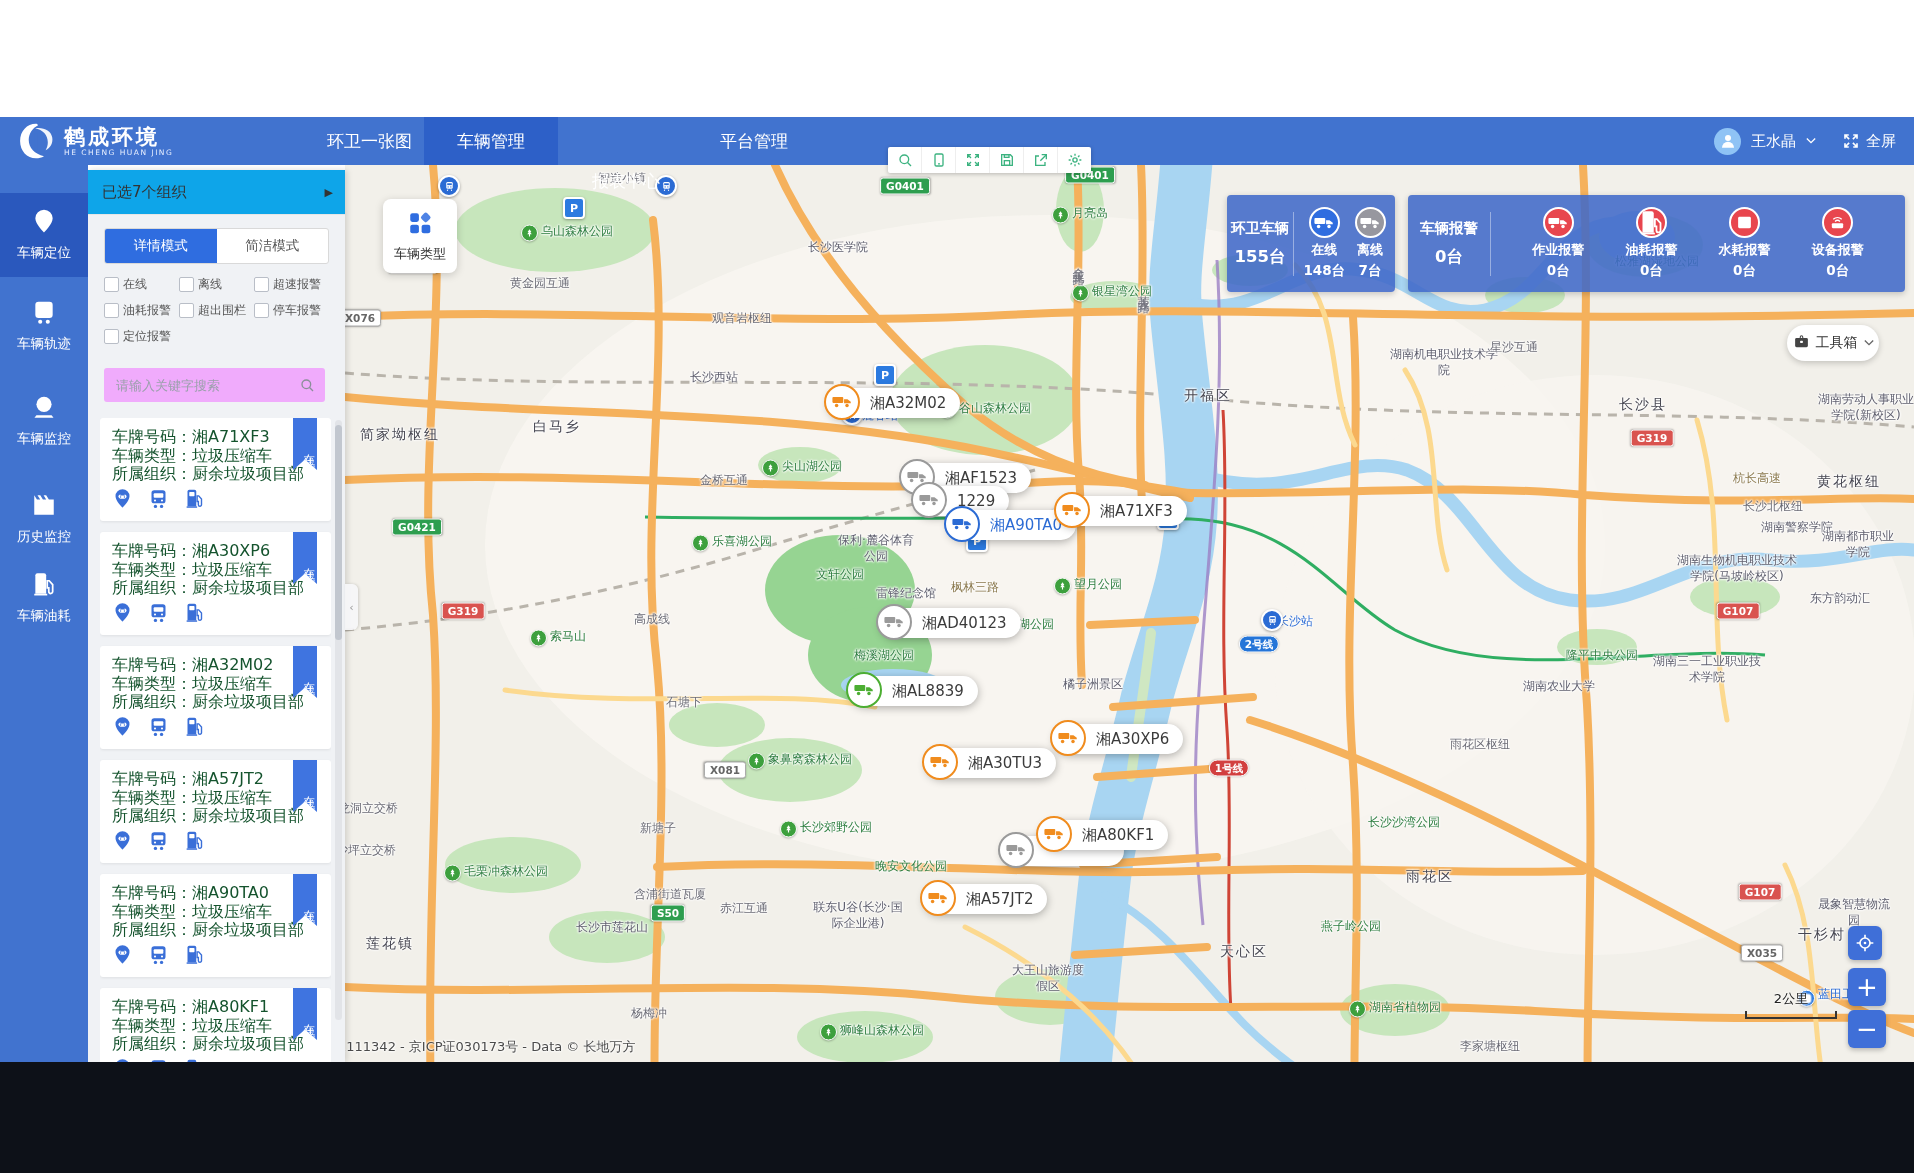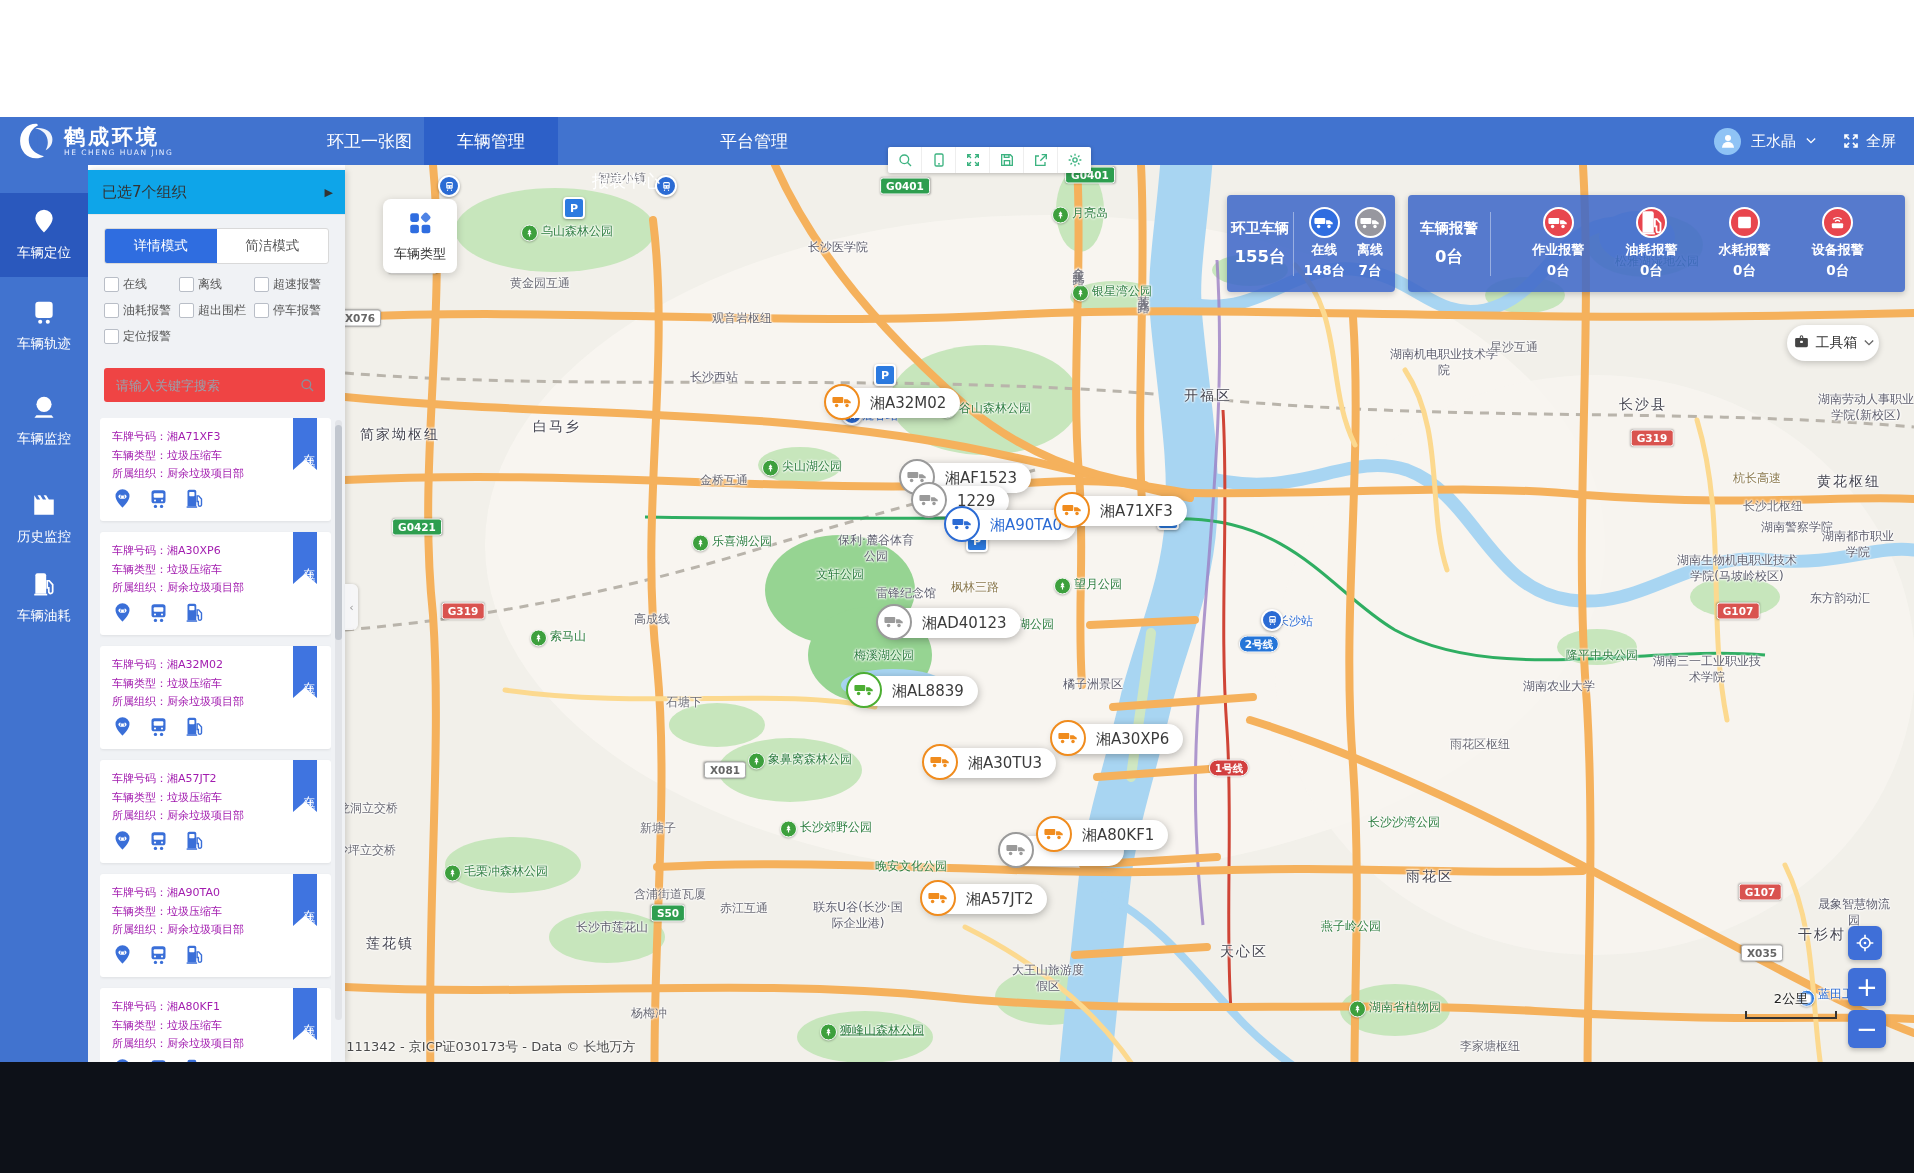--- a/index.html
+++ b/index.html
@@ -31,26 +31,26 @@
 
   
   #left-panel{position:absolute;left:88px;top:170px;width:257px;height:892px;background:#f0f2f5;z-index:15;box-shadow:2px 0 6px rgba(0,0,0,.15);}
   .org-header{position:relative;height:44px;background:#0ea5e9;border-bottom:1px solid #e6e6e6;display:flex;align-items:center;padding:0 14px;font-size:15px;color:#333;}
   .org-arrow{position:absolute;right:12px;color:#333;font-size:11px;}
   .tabs{position:absolute;left:16px;right:16px;top:58px;height:34px;display:flex;border:1px solid #d9d9d9;border-radius:3px;overflow:hidden;background:#fff;}
   .tab{flex:1;display:flex;align-items:center;justify-content:center;font-size:13.5px;color:#555;cursor:pointer;}
   .tab.active{background:#2f6de0;color:#fff;}
   .filter-item{position:absolute;display:flex;align-items:center;gap:4px;font-size:12px;color:#555;cursor:pointer;}
   .cb{width:13px;height:13px;background:#fff;border:1px solid #b9bec7;border-radius:2px;}
-  .searchbox{position:absolute;left:16px;right:20px;top:198px;height:34px;background:#ef4444;border-radius:3px;display:flex;align-items:center;padding:0 10px;}
+  .searchbox{position:absolute;left:16px;right:20px;top:198px;height:34px;background:#f0abfc;border-radius:3px;display:flex;align-items:center;padding:0 10px;}
   .searchbox input{flex:1;border:none;background:transparent;outline:none;font-size:13px;color:#333;font-family:inherit;}
   .searchbox input::placeholder{color:#9aa0ab;}
   #cards{position:absolute;left:12px;right:14px;top:248px;bottom:0;overflow:hidden;}
   .vcard{position:relative;background:#fff;border-radius:3px;box-shadow:0 1px 3px rgba(0,0,0,.08);height:103px;margin-bottom:11px;padding:10px 12px;box-sizing:border-box;cursor:pointer;}
-  .vline{font-size:11px;color:#a21caf;line-height:18.5px;white-space:nowrap;}
+  .vline{font-size:16px;color:#14532d;line-height:18.5px;white-space:nowrap;}
   .vicons{position:absolute;left:12px;bottom:8px;display:flex;gap:15px;}
   .ribbon{position:absolute;right:14px;top:0;width:24px;height:52px;background:#3f74e0;color:#fff;font-size:12px;display:flex;justify-content:center;padding-top:5px;box-sizing:border-box;writing-mode:vertical-rl;text-orientation:upright;letter-spacing:3px;clip-path:polygon(0 0,100% 0,100% 100%,50% 80%,0 100%);}
   #panel-scroll{position:absolute;right:3px;top:250px;width:7px;height:600px;background:#e2e4e8;border-radius:4px;}
   #panel-thumb{position:absolute;left:0;top:5px;width:7px;height:215px;background:#c2c7cf;border-radius:4px;cursor:pointer;}
 
   
   #map-root{position:absolute;inset:0;z-index:1;}
   #map-svg{position:absolute;left:345px;top:165px;z-index:1;}
   .lbl{position:absolute;transform:translate(-50%,-50%);white-space:nowrap;z-index:3;font-size:12px;color:#5b5b66;text-shadow:0 1px 2px #fff,0 -1px 2px #fff,1px 0 2px #fff,-1px 0 2px #fff;}
   .lbl.area{font-size:14px;color:#474752;letter-spacing:2px;}
@@ -259,21 +259,21 @@
               <path d="M12 2l5 7h-3l4 6h-4.5V21h-3v-6H6l4-6H7z"></path>
             </svg>
           </span>毛栗冲森林公园</div>
         <div class="lbl poi" style="left: 612px; top: 927px;">长沙市莲花山</div>
         <div class="lbl area" style="left: 390px; top: 944px;">莲花镇</div>
         <div class="lbl town" style="left: 670px; top: 894px;">含浦街道瓦厦</div>
         <div class="lbl town" style="left: 744px; top: 908px;">赤江互通</div>
         <div class="lbl poi" style="left: 858px; top: 916px; white-space: normal; width: 96px; line-height: 1.3; text-align: center;">联东U谷(长沙·国际企业港)</div>
         <div class="lbl poi" style="left: 1048px; top: 979px; white-space: normal; width: 80px; line-height: 1.3; text-align: center;">大王山旅游度假区</div>
         <div class="lbl town" style="left: 649px; top: 1013px;">杨梅冲</div>
-        <div class="lbl park" style="left: 872px; top: 1031px; text-decoration: underline;"><span class="park-ic">
+        <div class="lbl park" style="left: 872px; top: 1031px;"><span class="park-ic">
             <svg viewBox="0 0 24 24" width="9" fill="#fff">
               <path d="M12 2l5 7h-3l4 6h-4.5V21h-3v-6H6l4-6H7z"></path>
             </svg>
           </span>狮峰山森林公园</div>
         <div class="lbl area" style="left: 1208px; top: 396px;">开福区</div>
         <div class="lbl roadv" style="left: 1078px; top: 262px;">金星北路</div>
         <div class="lbl roadv" style="left: 1143px; top: 290px;">芙蓉北路</div>
         <div class="lbl area" style="left: 1643px; top: 405px;">长沙县</div>
         <div class="lbl poi" style="left: 1444px; top: 363px; white-space: normal; width: 110px; line-height: 1.3; text-align: center;">湖南机电职业技术学院</div>
         <div class="lbl park" style="left: 1657px; top: 261px;">松雅湖湿地公园</div>

